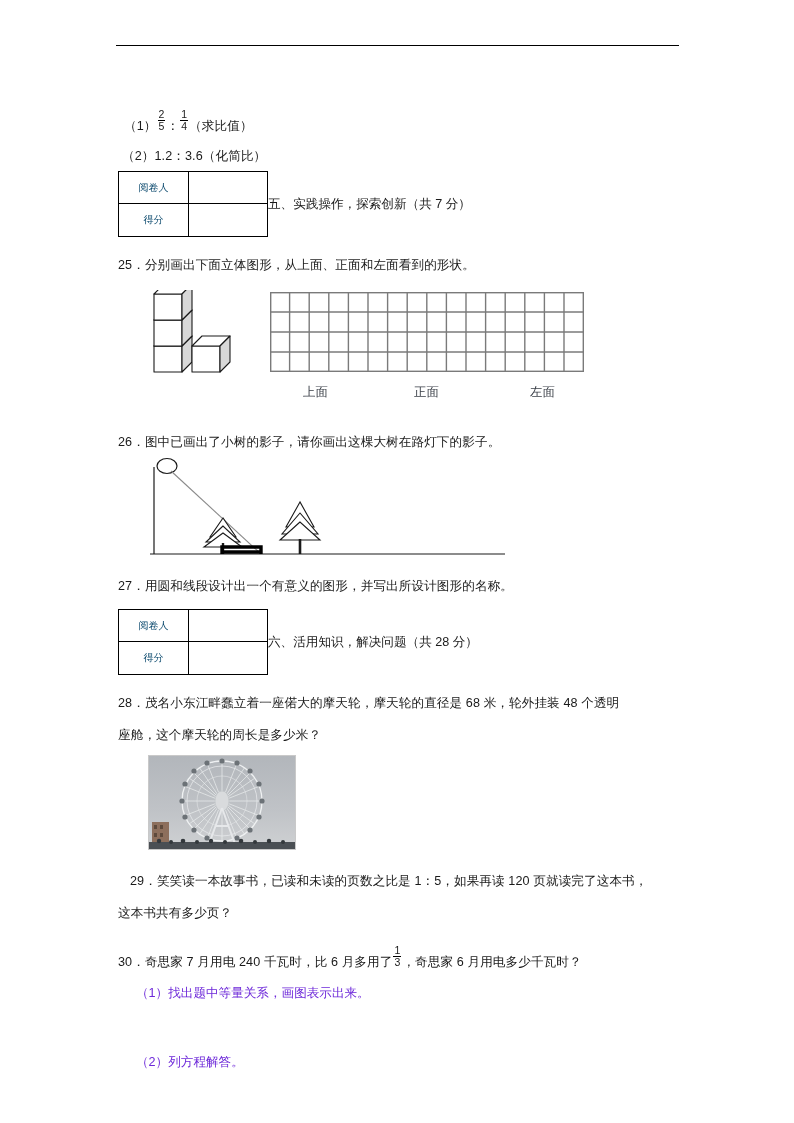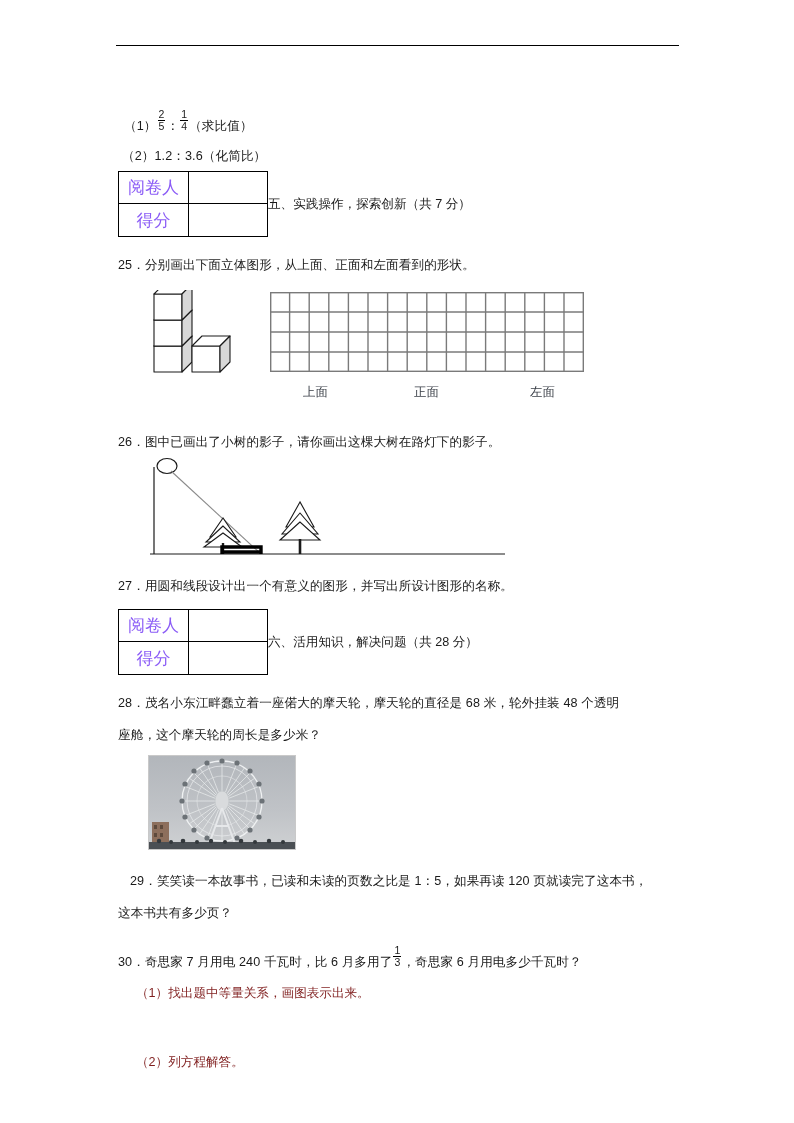--- a/index.html
+++ b/index.html
@@ -35,21 +35,21 @@
     line-height: 25px;
     letter-spacing: 0.1px;
     white-space: nowrap;
     color: #1a1a1a;
   }
   .sub-text {
     position: absolute;
     font-size: 12.6px;
     line-height: 25px;
     white-space: nowrap;
-    color: #7f1d1d;
+    color: #6d28d9;
   }
   
   .frac {
     display: inline-block;
     vertical-align: -0.30em;
     text-align: center;
     font-size: 10.5px;
     line-height: 1.05;
     margin: 0 1px;
     position: relative;
@@ -70,22 +70,22 @@
     height: 50%;
   }
   .score-row.top { border-bottom: 1.3px solid #000; }
   .score-label {
     width: 70px;
     box-sizing: border-box;
     border-right: 1.3px solid #000;
     display: flex;
     align-items: center;
     justify-content: center;
-    font-size: 17px;
-    color: #8b5cf6;
+    font-size: 10px;
+    color: #0c4a6e;
   }
   .score-blank { flex: 1; }
   .section-head {
     position: absolute;
     font-size: 12.6px;
     white-space: nowrap;
     color: #1a1a1a;
   }
 
   

